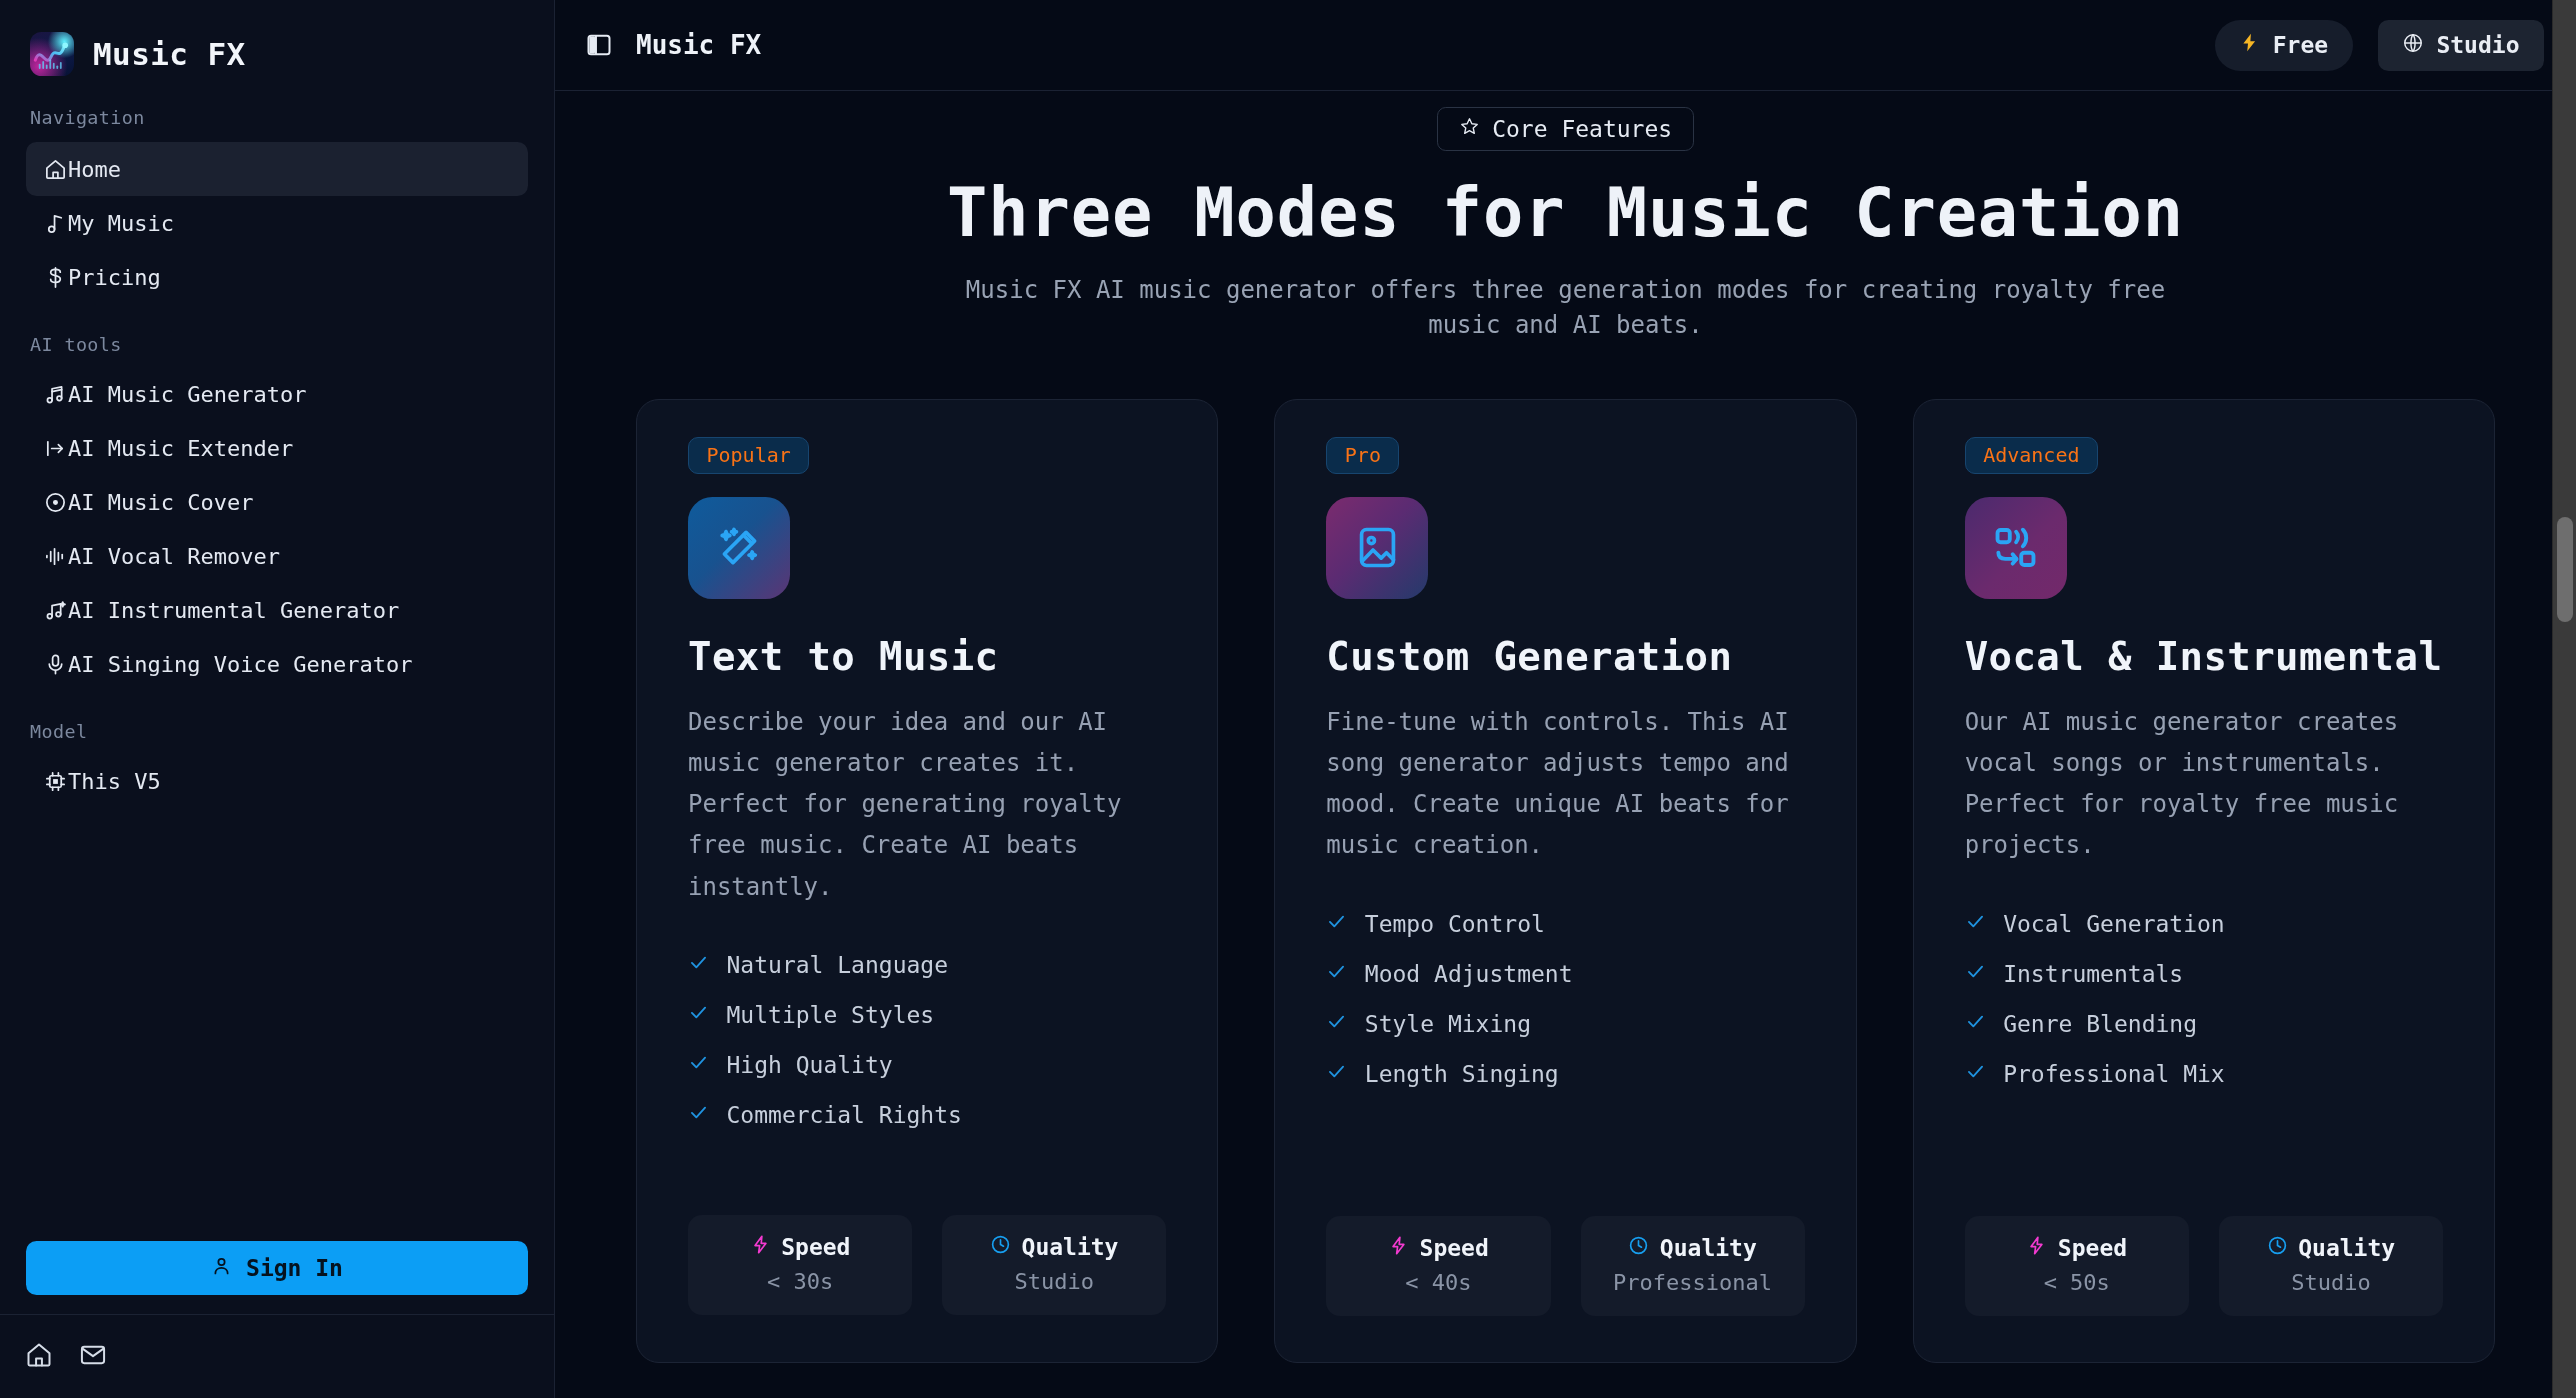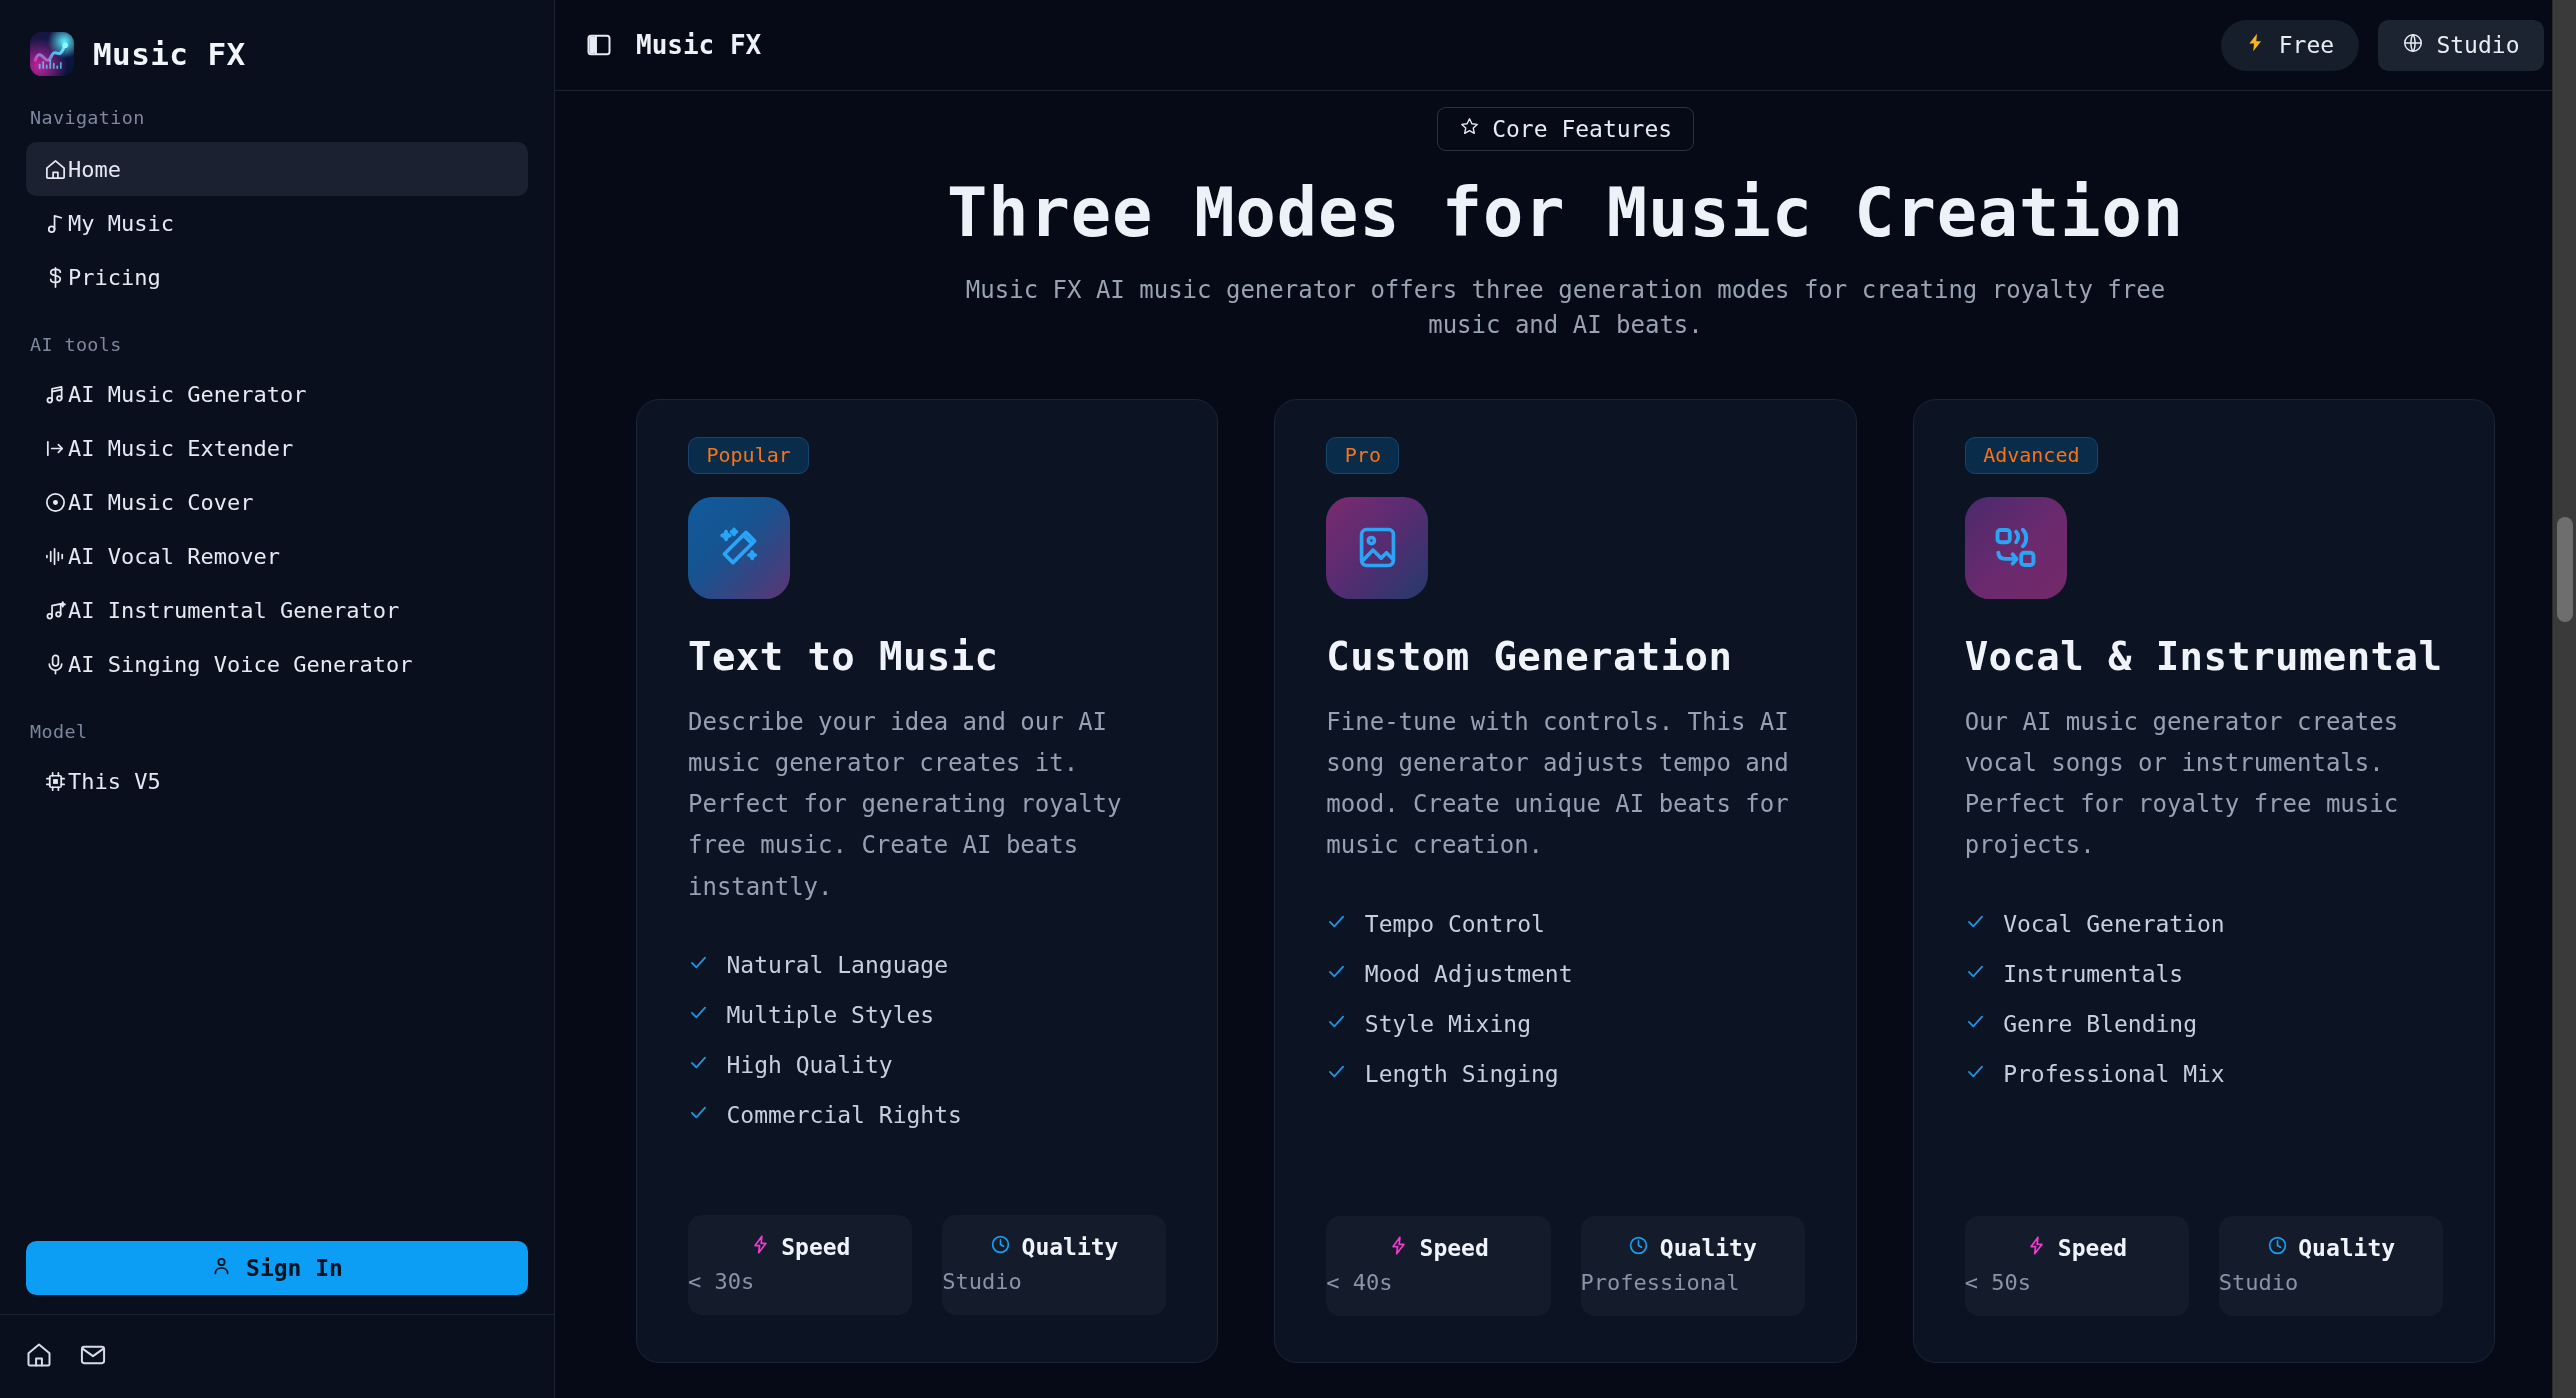--- a/index.html
+++ b/index.html
@@ -60,21 +60,21 @@
   .sb-footer .fic { cursor: pointer; }
 
   
   .main { flex: 1 1 auto; height: 1398px; display: flex; flex-direction: column; background: #050a16; min-width: 0; }
   .topbar {
     height: 91px; flex: 0 0 91px; border-bottom: 0.9px solid #1b2233;
     display: flex; align-items: center; padding: 0 32px 0 28px; gap: 21px;
   }
   .panel-toggle { width: 32px; height: 32px; cursor: pointer; display: flex; align-items: center; justify-content: center; }
   .top-title { font-size: 26px; color: #eef2f8; font-weight: 700; }
-  .top-right { margin-left: auto; display: flex; align-items: center; gap: 19px; }
+  .top-right { margin-left: auto; display: flex; align-items: center; gap: 25px; font-weight: bold; }
   .pill {
     height: 51px; border-radius: 25.4px; display: flex; align-items: center; gap: 12.3px;
     padding: 0 24.5px; font-size: 23px; color: #e9edf4; cursor: pointer;
   }
   .pill.free { background: #161d2b; }
   .pill.lang { background: #1d2431; border-radius: 10.5px; }
 
   
   .content { flex: 1 1 auto; overflow: hidden; position: relative; padding-top: 16px; }
   .badge-core {
@@ -108,21 +108,21 @@
   .ci-1 { background: linear-gradient(135deg, #0f5b9c 0%, #18528f 45%, #5b3574 100%); }
   .ci-2 { background: linear-gradient(135deg, #7b2b6e 0%, #5b2b72 45%, #243a6b 100%); }
   .ci-3 { background: linear-gradient(135deg, #4b2a6e 0%, #6b2a6d 55%, #73296a 100%); }
   .card-title { font-size: 39px; color: #f0f4fa; font-weight: 700; margin-top: 35px; letter-spacing: 0.4px; }
   .card-desc { font-size: 24px; line-height: 1.72; color: #97a1b3; margin-top: 23px; }
   .feat-list { margin-top: 32px; }
   .feat { display: flex; align-items: center; gap: 17.5px; height: 50px; font-size: 23px; color: #c7cfdc; }
   .stats { display: flex; gap: 30px; margin-top: 35px; }
   .stat {
     flex: 1 1 0; background: #141b2a; border-radius: 14px;
-    padding: 19px 0 21px 0; text-align: left;
+    padding: 19px 0 21px 0; text-align: center;
   }
   .stat-head { display: flex; align-items: center; justify-content: center; gap: 10.5px; font-size: 23px; color: #f0f4fa; font-weight: 700; }
   .stat-val { font-size: 22px; color: #8a94a6; margin-top: 8.8px; }
 
   
   .vscroll {
     position: absolute; right: 0; top: 0; width: 24.5px; height: 1398px;
     background: #3a3a3a; border-left: 0.9px solid #2a2a2a;
   }
   .vthumb {

